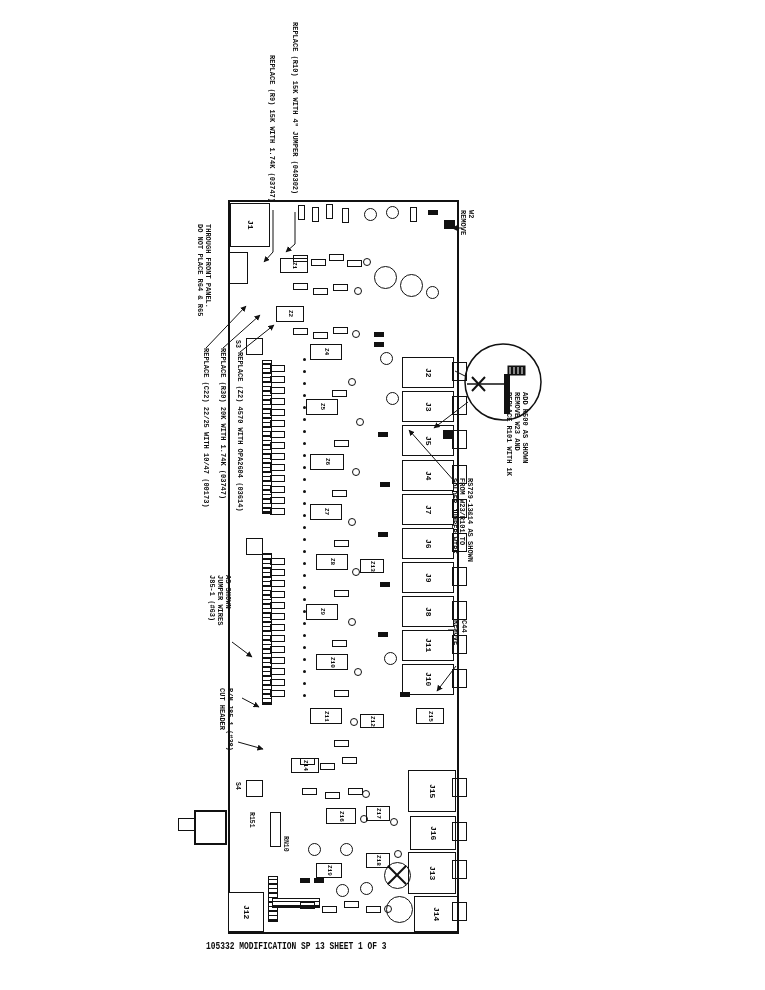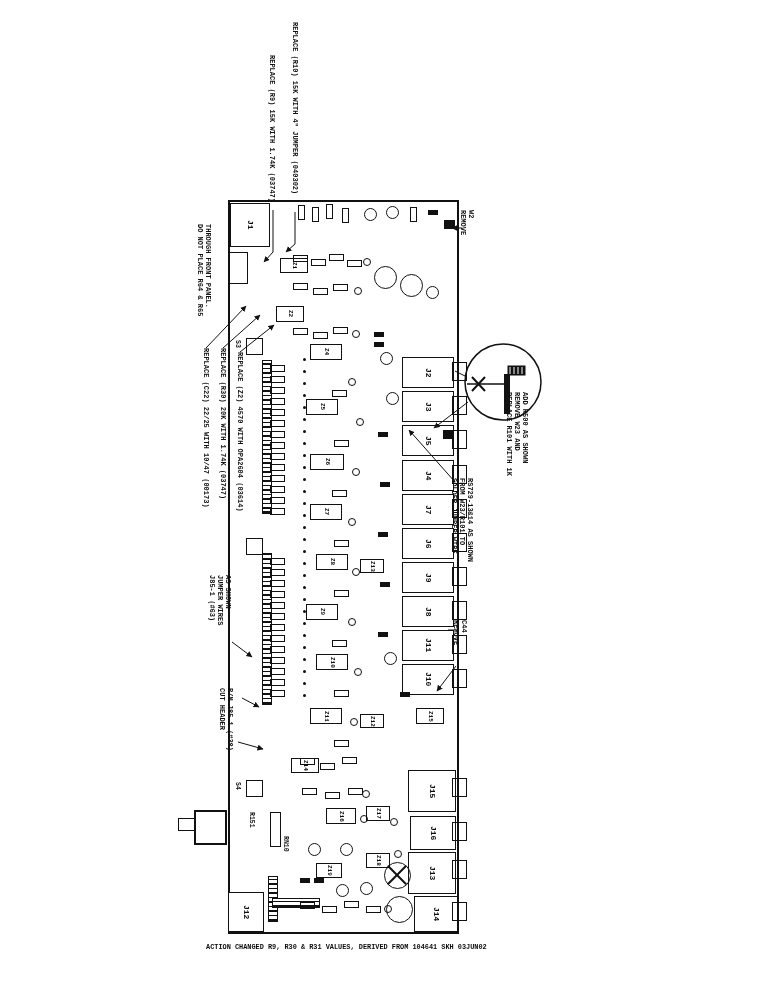--- a/index.html
+++ b/index.html
@@ -355,16 +355,16 @@
       <circle cx="503" cy="382" r="38" stroke-width="1.5"></circle>
       <path d="M467,384 H505" stroke-width="1.5"></path>
       <path d="M472,377 L485,391 M485,377 L472,391" stroke-width="2"></path>
       <path d="M507,374 V414" stroke-width="6" stroke="#111"></path>
       <rect x="508" y="366" width="17" height="9" fill="#111"></rect>
       <path d="M510,367 V374 M514,367 V374 M518,367 V374 M522,367 V374" stroke="#fff" stroke-width="1"></path>
     </g>
   </svg>
 
   <div id="footer">
-    <div><span class="f3">ACTION CHANGED R9, R30 &amp; R31 VALUES, DERIVED FROM 104641 SKH 03JUN02</span></div>
+    <div><span class="f2">105332 MODIFICATION SP 13 SHEET 1 OF 3</span></div>
   </div>
 
 </div>
 
 </body></html>

